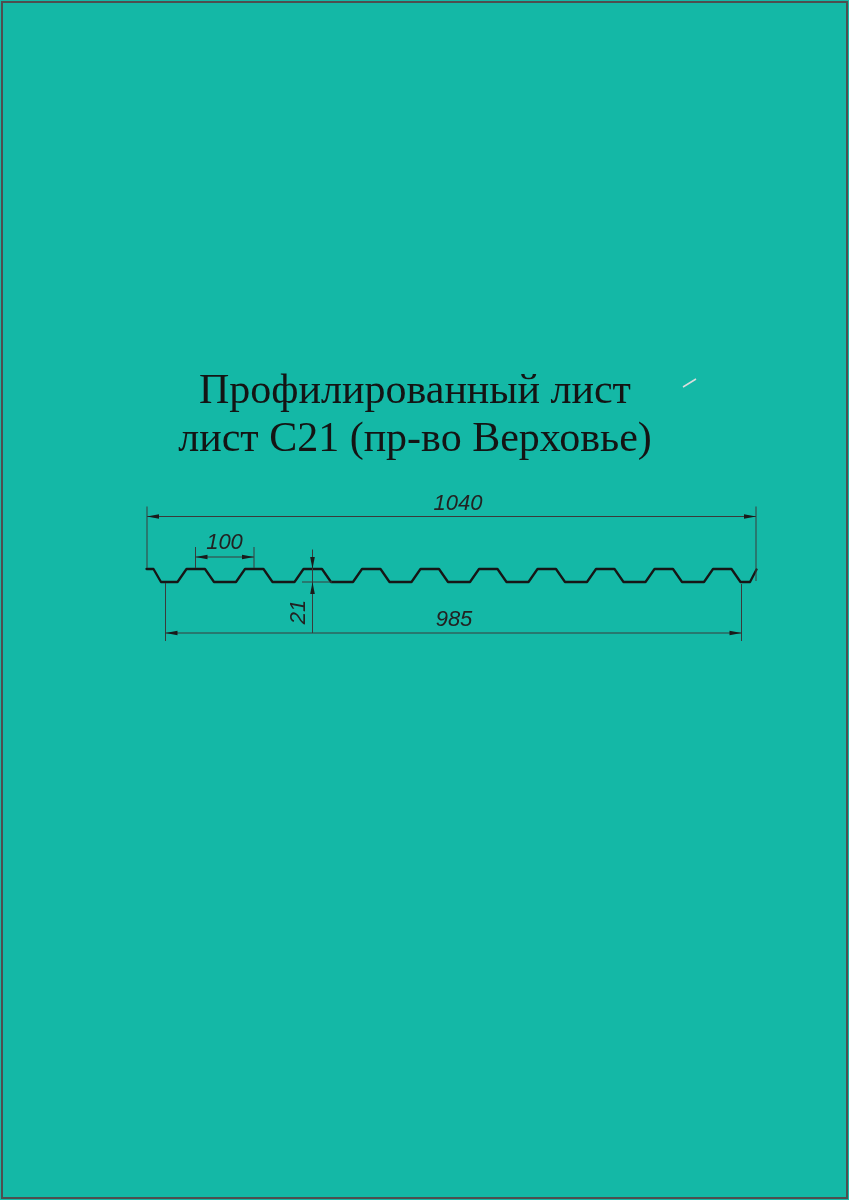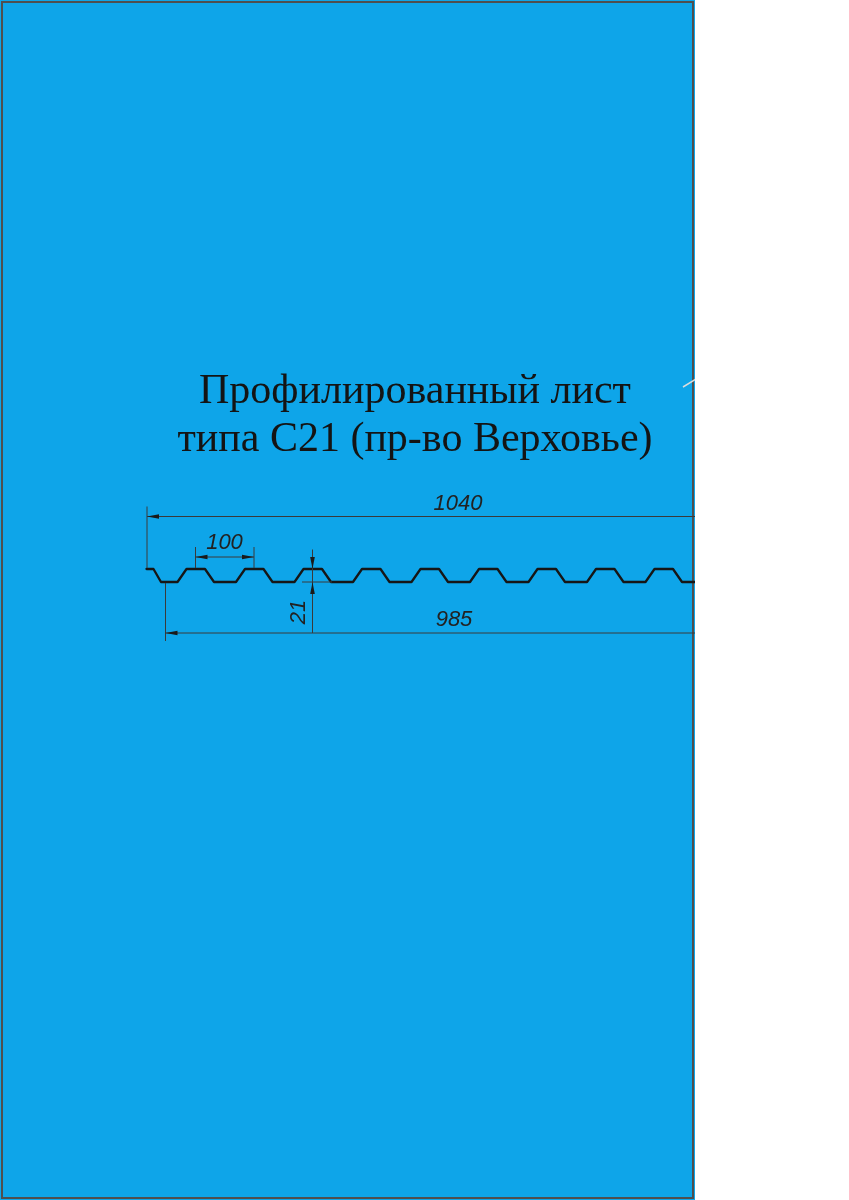--- a/index.html
+++ b/index.html
@@ -2,23 +2,23 @@
 <html><head>
 <meta charset="utf-8">
 <style>
   html, body {
     margin: 0;
     padding: 0;
     background: #ffffff;
   }
   .page {
     position: relative;
-    width: 695px;
+    width: 849px;
     height: 1200px;
-    background: #0ea5e9;
+    background: #14b8a6;
     overflow: hidden;
     font-family: "Liberation Serif", serif;
   }
   .sheet-border {
     position: absolute;
     inset: 1px;
     border: 2px solid #4f4f4f;
     pointer-events: none;
   }
   .title {
@@ -65,21 +65,21 @@
   }
 </style>
 </head>
 <body>
 
 <div class="page">
   <div class="sheet-border"></div>
 
   <div class="title">
     <div>Профилированный лист</div>
-    <div>типа С21 (пр-во Верховье)</div>
+    <div>лист С21 (пр-во Верховье)</div>
   </div>
 
   <svg class="drawing" width="849" height="1200" viewBox="0 0 849 1200">
 
     <line class="artifact" x1="683" y1="387" x2="696" y2="379"></line>
 
     <path class="profile" d="M146.5,569 H153.5 L161,582 H177.5 L186.5,569 H205 L214,582 H236
              L245,569 H263.5 L272.5,582 H294.5 L303.5,569 H322 L331,582 H353
              L362,569 H380.5 L389.5,582 H411.5 L420.5,569 H439 L448,582 H470
              L479,569 H497.5 L506.5,582 H528.5 L537.5,569 H556 L565,582 H587

